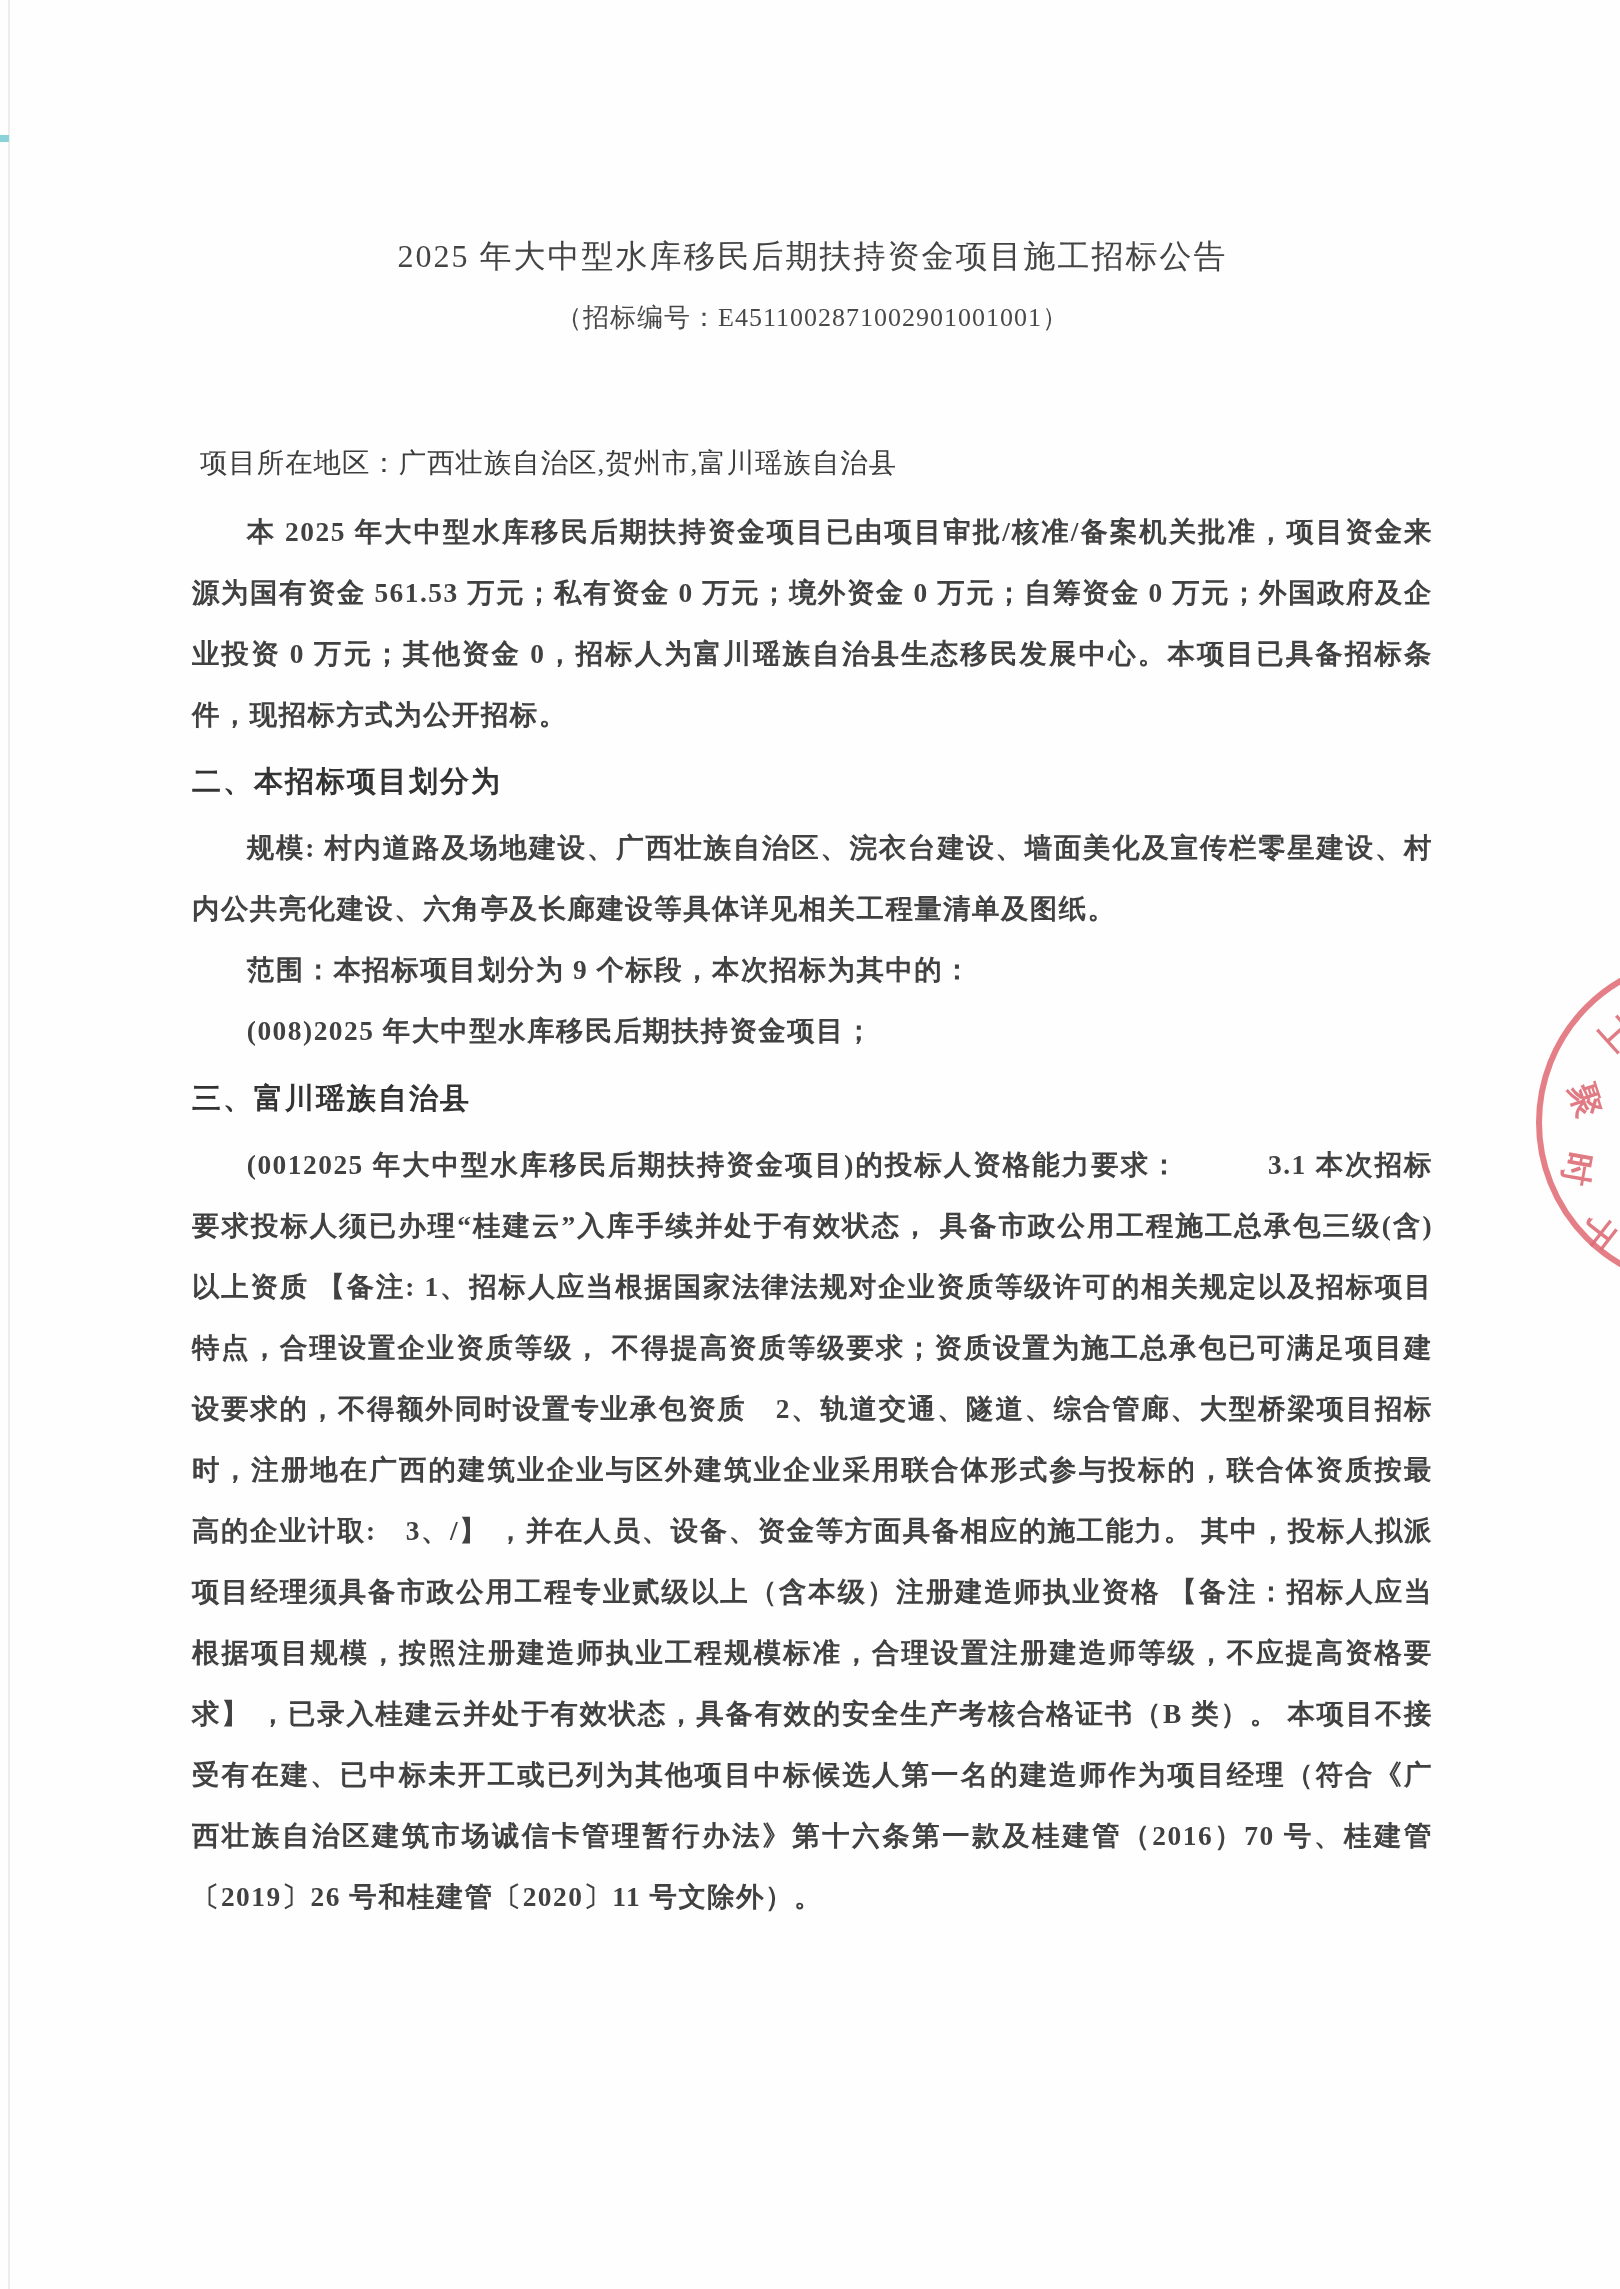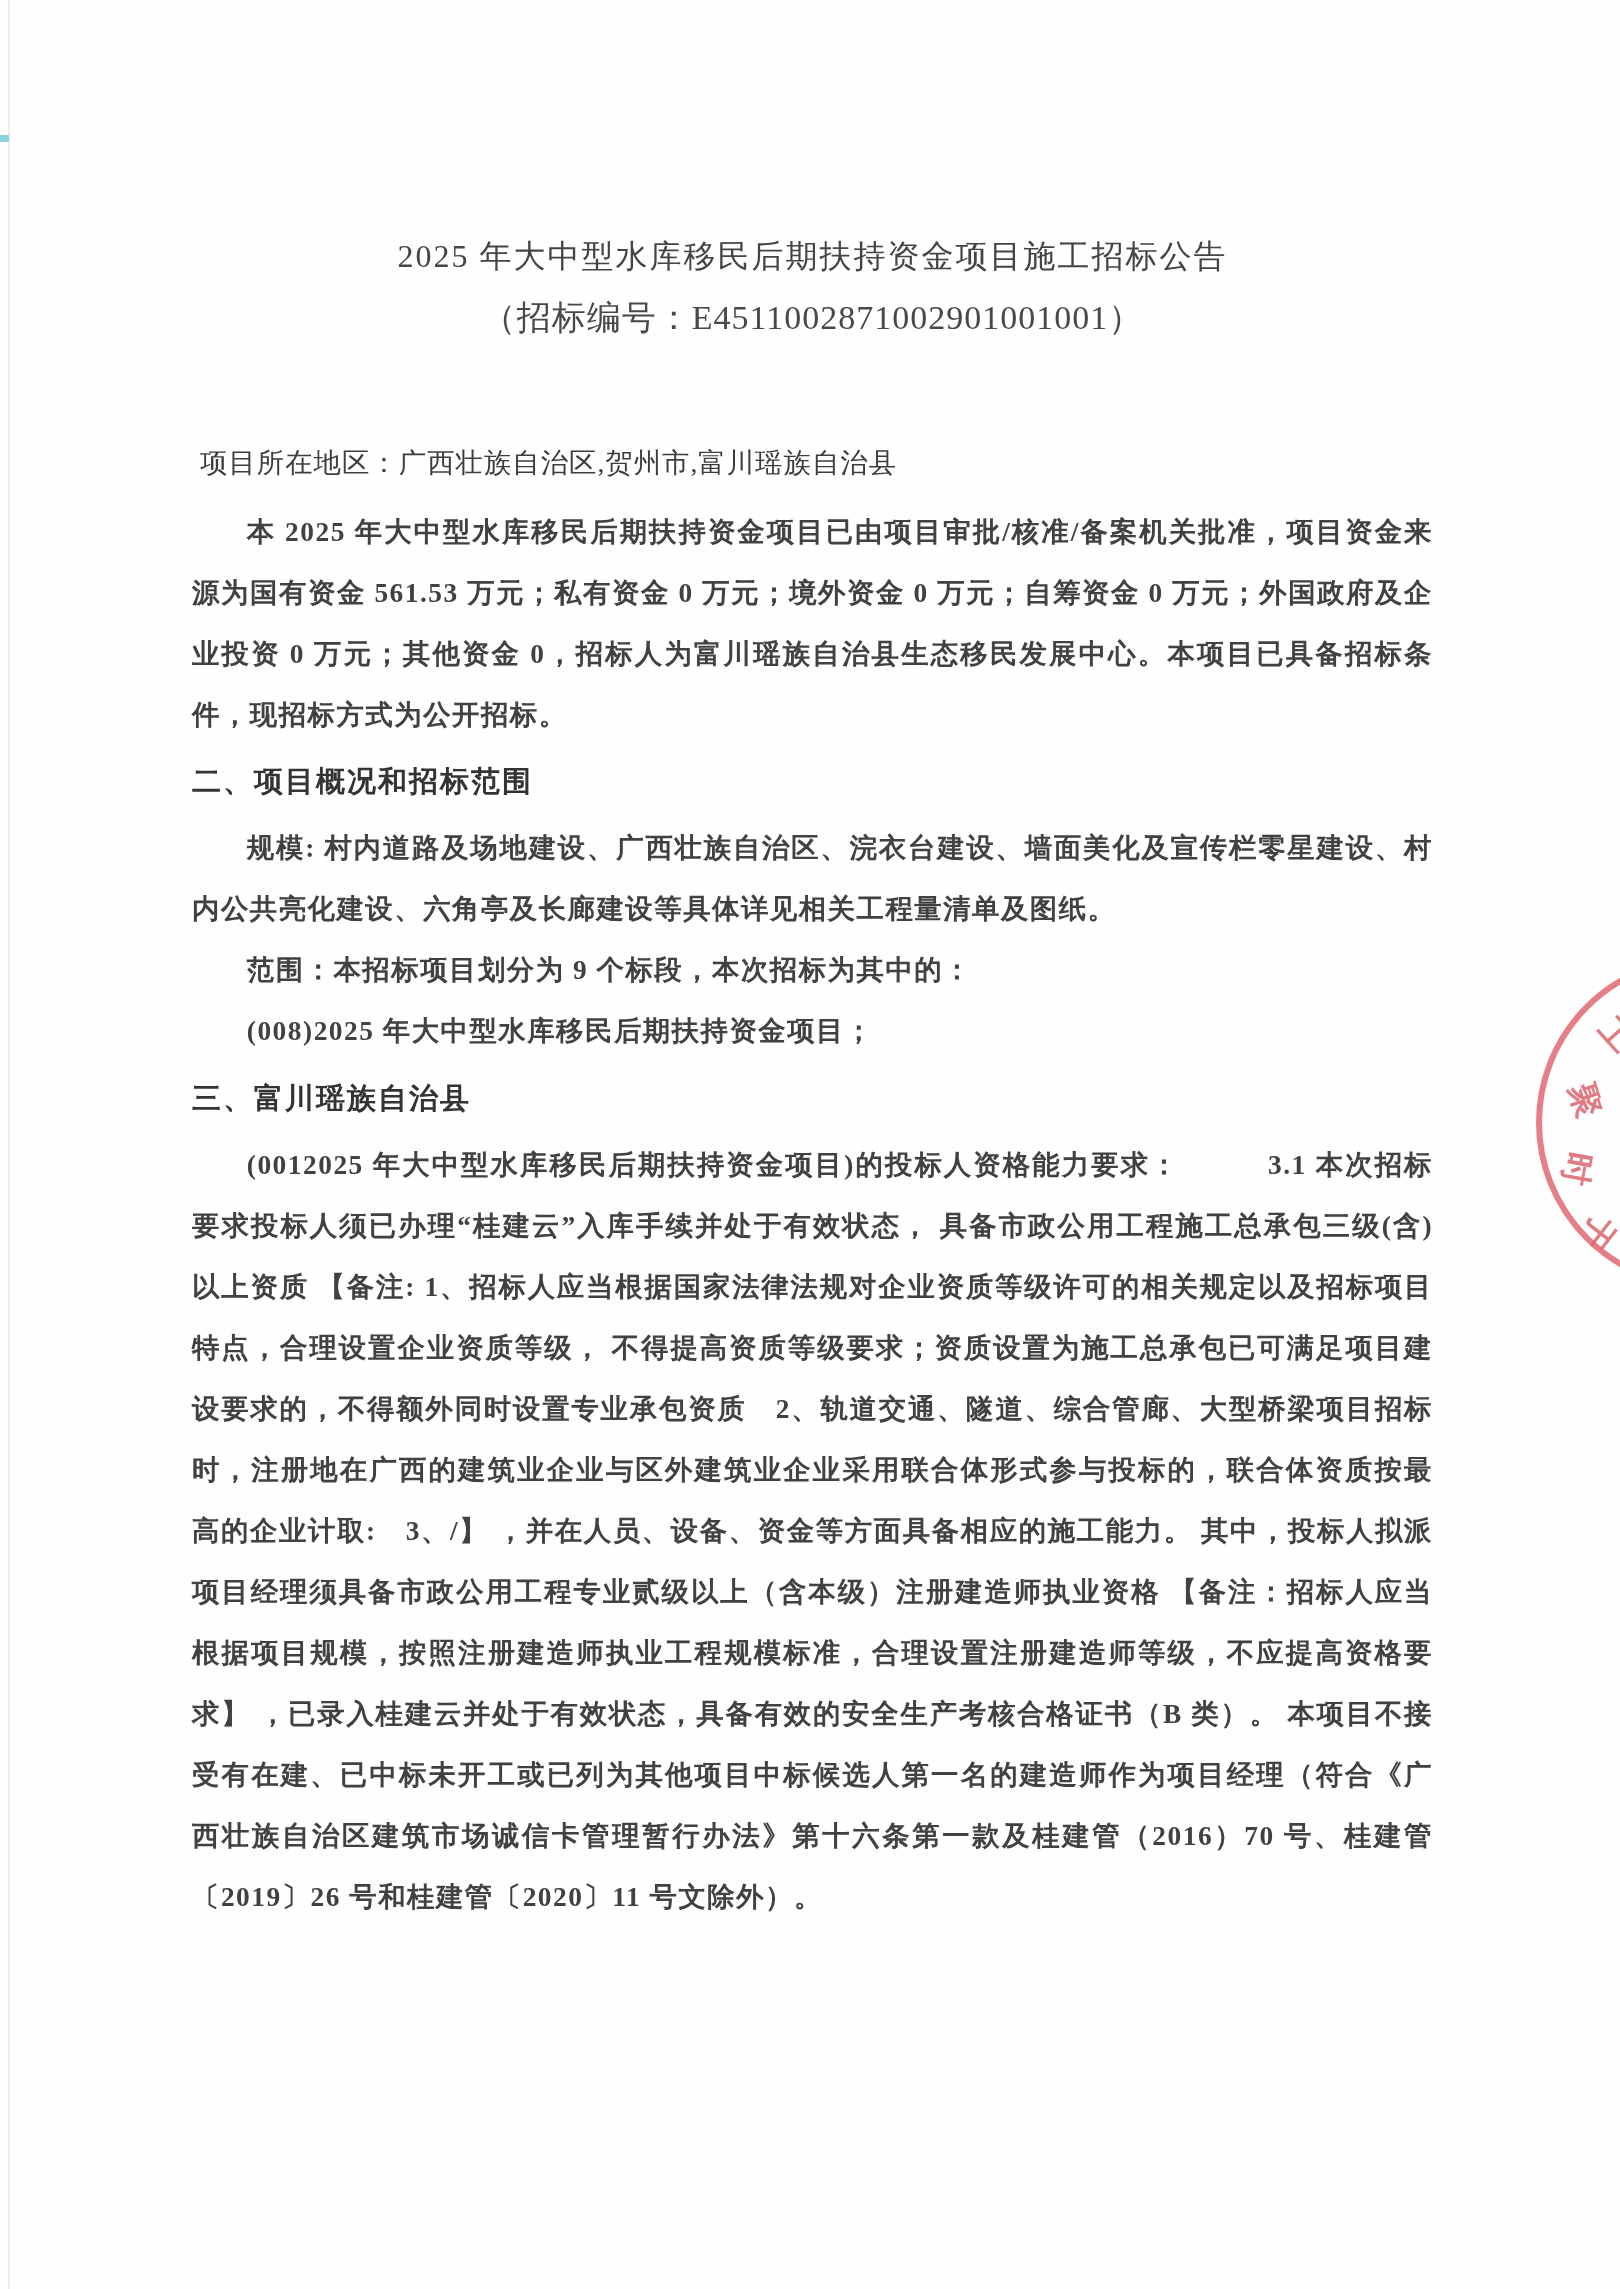--- a/index.html
+++ b/index.html
@@ -53,21 +53,21 @@
     margin: 0;
     font-size: 32px;
     font-weight: normal;
     text-align: center;
     line-height: 43px;
     letter-spacing: 2px;
     color: #444;
   }
   .subtitle {
     margin: 17.6px 0 94px 0;
-    font-size: 34px;
+    font-size: 26px;
     text-align: center;
     line-height: 43px;
     letter-spacing: 1px;
     color: #484848;
   }
   p.loc {
     margin: 8px;
     font-size: 27.4px;
     line-height: 61px;
     letter-spacing: 1px;
@@ -108,21 +108,21 @@
   </div>
 
   <div class="content">
     <h1 class="title">2025 年大中型水库移民后期扶持资金项目施工招标公告</h1>
     <div class="subtitle">（招标编号：E4511002871002901001001）</div>
 
     <p class="loc">项目所在地区：广西壮族自治区,贺州市,富川瑶族自治县</p>
 
     <p class="para indent">本 2025 年大中型水库移民后期扶持资金项目已由项目审批/核准/备案机关批准，项目资金来源为国有资金 561.53 万元；私有资金 0 万元；境外资金 0 万元；自筹资金 0 万元；外国政府及企业投资 0 万元；其他资金 0，招标人为富川瑶族自治县生态移民发展中心。本项目已具备招标条件，现招标方式为公开招标。</p>
 
-    <h2 class="sec">二、项目概况和招标范围</h2>
+    <h2 class="sec">二、本招标项目划分为</h2>
     <p class="para indent">规模: 村内道路及场地建设、广西壮族自治区、浣衣台建设、墙面美化及宣传栏零星建设、村内公共亮化建设、六角亭及长廊建设等具体详见相关工程量清单及图纸。</p>
     <p class="para indent">范围：本招标项目划分为 9 个标段，本次招标为其中的：</p>
     <p class="para indent">(008)2025 年大中型水库移民后期扶持资金项目；</p>
 
     <h2 class="sec">三、富川瑶族自治县</h2>
     <p class="para indent">(0012025 年大中型水库移民后期扶持资金项目)的投标人资格能力要求：　　　3.1 本次招标要求投标人须已办理“桂建云”入库手续并处于有效状态， 具备市政公用工程施工总承包三级(含)以上资质 【备注: 1、招标人应当根据国家法律法规对企业资质等级许可的相关规定以及招标项目特点，合理设置企业资质等级， 不得提高资质等级要求；资质设置为施工总承包已可满足项目建设要求的，不得额外同时设置专业承包资质　2、轨道交通、隧道、综合管廊、大型桥梁项目招标时，注册地在广西的建筑业企业与区外建筑业企业采用联合体形式参与投标的，联合体资质按最高的企业计取:　3、/】 ，并在人员、设备、资金等方面具备相应的施工能力。 其中，投标人拟派项目经理须具备市政公用工程专业贰级以上（含本级）注册建造师执业资格 【备注：招标人应当根据项目规模，按照注册建造师执业工程规模标准，合理设置注册建造师等级，不应提高资格要求】 ，已录入桂建云并处于有效状态，具备有效的安全生产考核合格证书（B 类）。 本项目不接受有在建、已中标未开工或已列为其他项目中标候选人第一名的建造师作为项目经理（符合《广西壮族自治区建筑市场诚信卡管理暂行办法》第十六条第一款及桂建管（2016）70 号、桂建管〔2019〕26 号和桂建管〔2020〕11 号文除外）。</p>
   </div>
 
 </div>
 

